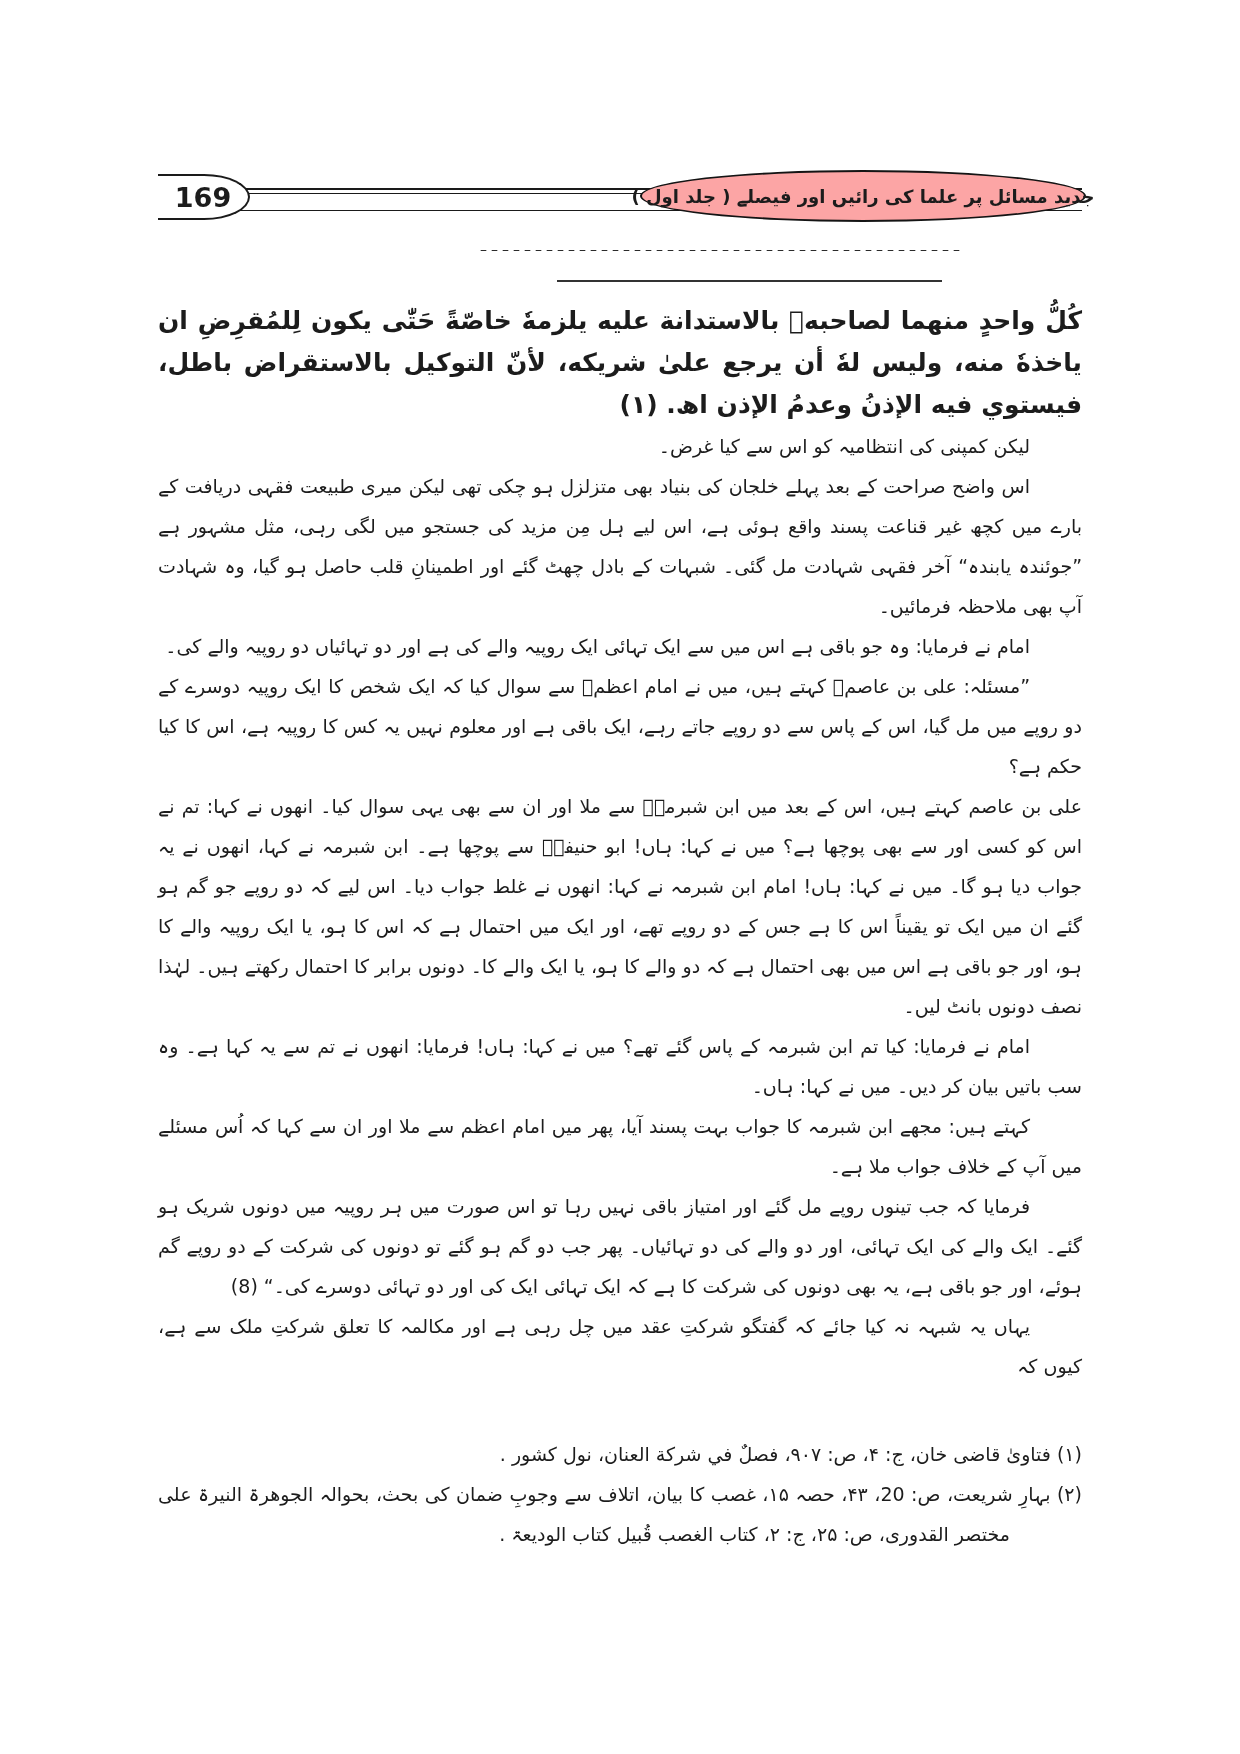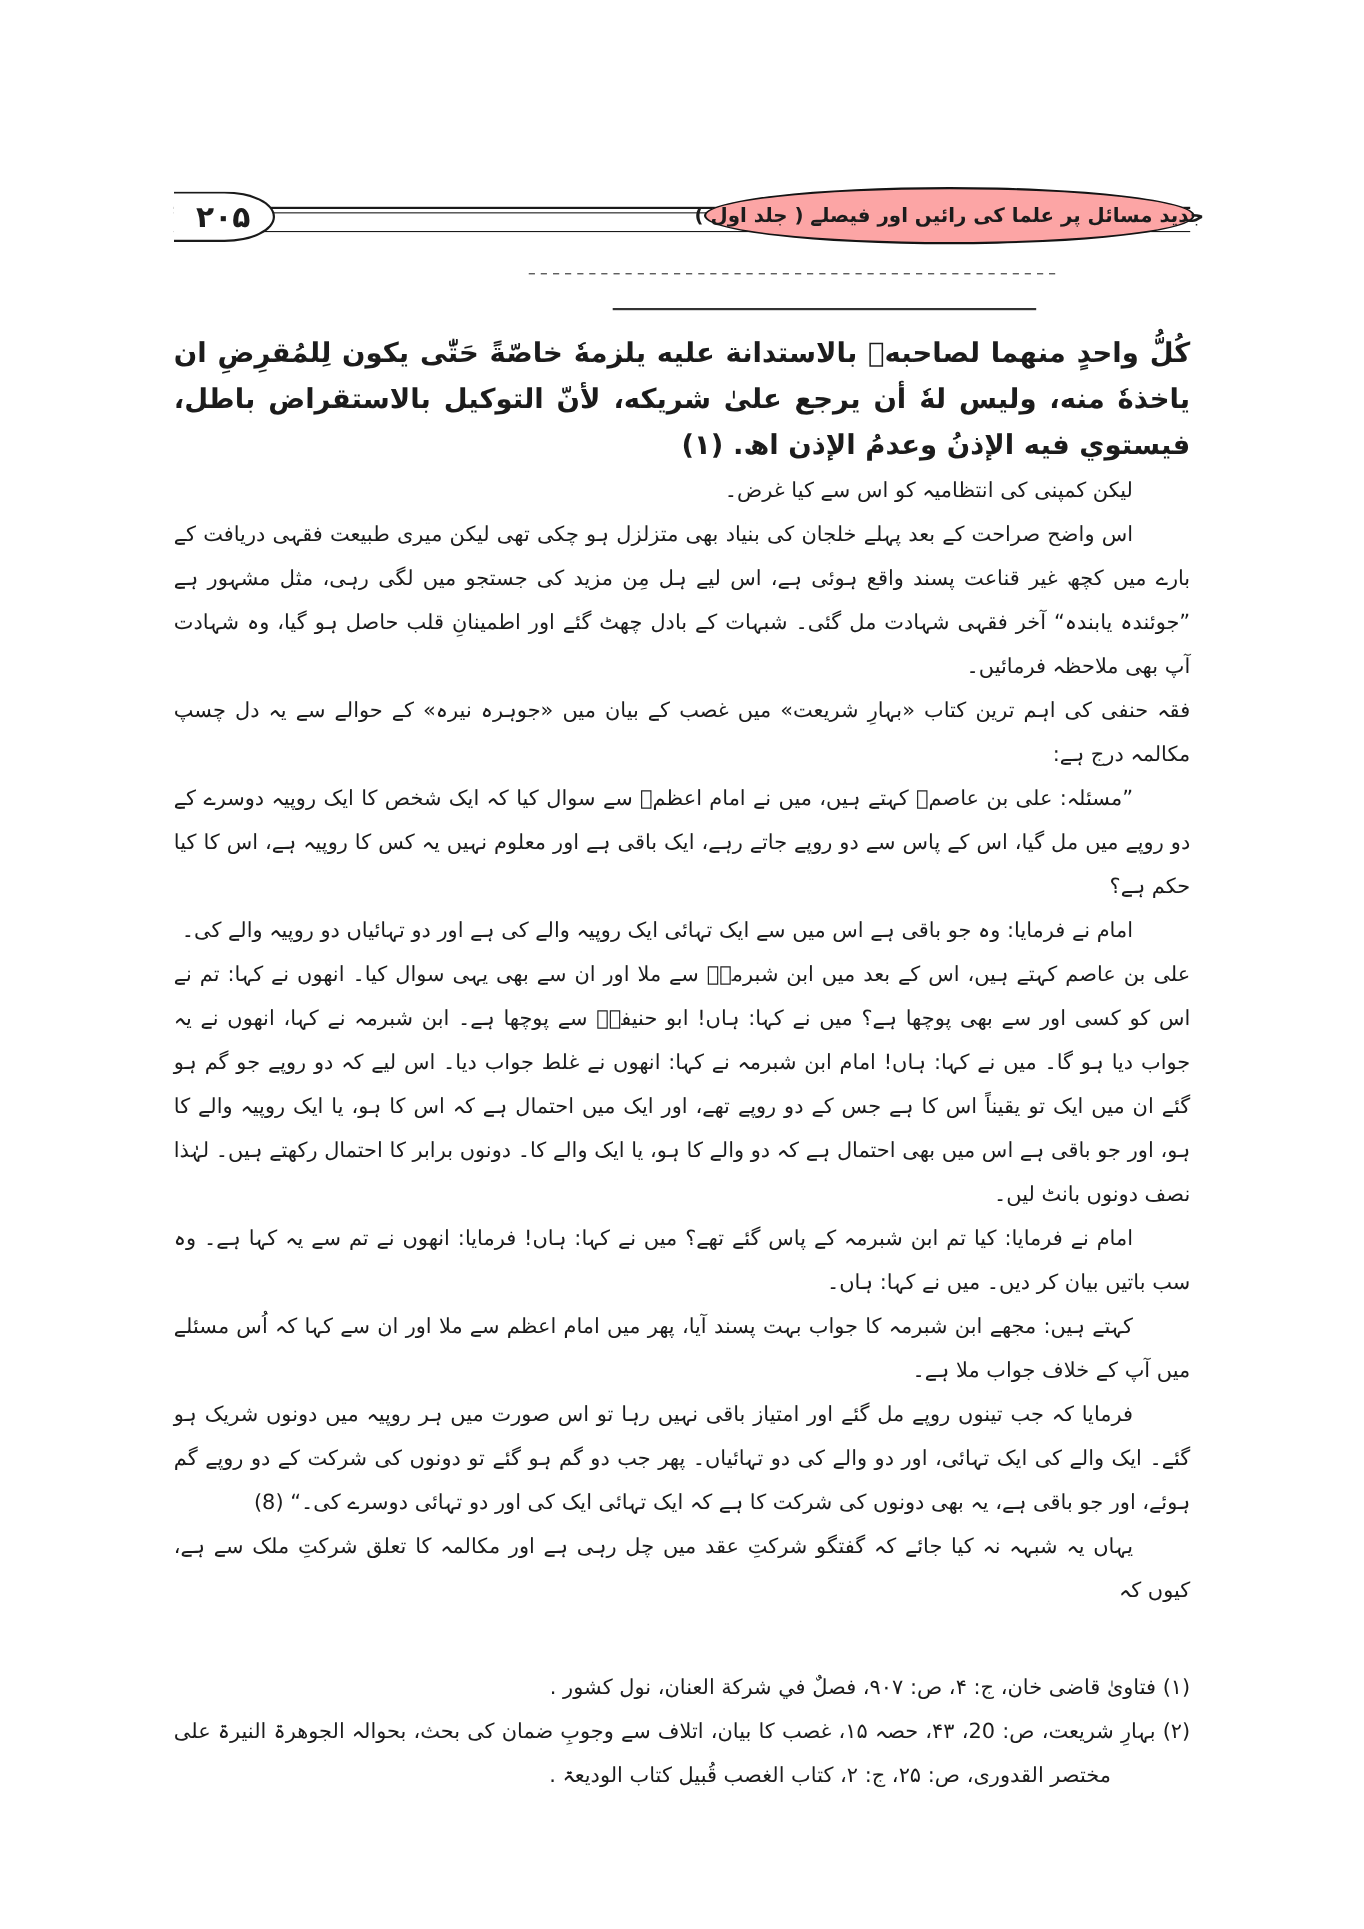--- a/index.html
+++ b/index.html
@@ -106,34 +106,33 @@
 </style>
 </head>
 <body>
 
 <div class="page">
   <div class="content">
 
     <header class="header">
       <div class="rule-a"></div>
       <div class="rule-b"></div>
-      <div class="pagenum">۲۰۵</div>
+      <div class="pagenum">169</div>
       <div class="title-oval">جدید مسائل پر علما کی رائیں اور فیصلے ( جلد اول )</div>
     </header>
 
     <div class="dashes">––––––––––––––––––––––––––––––––––––––––––––</div>
     <div class="short-rule"></div>
 
     <main class="body">
       <p class="arabic">كُلُّ واحدٍ منهما لصاحبهٖ بالاستدانة عليه يلزمهٗ خاصّةً حَتّٰى يكون لِلمُقرِضِ ان ياخذهٗ منه، وليس لهٗ أن يرجع علىٰ شريكه، لأنّ التوكيل بالاستقراض باطل، فيستوي فيه الإذنُ وعدمُ الإذن اھ. (۱)</p>
       <p class="indent">لیکن کمپنی کی انتظامیہ کو اس سے کیا غرض۔</p>
       <p class="indent">اس واضح صراحت کے بعد پہلے خلجان کی بنیاد بھی متزلزل ہو چکی تھی لیکن میری طبیعت فقہی دریافت کے بارے میں کچھ غیر قناعت پسند واقع ہوئی ہے، اس لیے ہل مِن مزید کی جستجو میں لگی رہی، مثل مشہور ہے ”جوئندہ یابندہ“ آخر فقہی شہادت مل گئی۔ شبہات کے بادل چھٹ گئے اور اطمینانِ قلب حاصل ہو گیا، وہ شہادت آپ بھی ملاحظہ فرمائیں۔</p>
-      <p>فقہ حنفی کی اہم ترین کتاب «بہارِ شریعت» میں غصب کے بیان میں «جوہرہ نیرہ» کے حوالے سے یہ دل چسپ مکالمہ درج ہے:</p>
+      <p class="indent">امام نے فرمایا: وہ جو باقی ہے اس میں سے ایک تہائی ایک روپیہ والے کی ہے اور دو تہائیاں دو روپیہ والے کی۔</p>
       <p class="indent">”مسئلہ: علی بن عاصمؒ کہتے ہیں، میں نے امام اعظمؓ سے سوال کیا کہ ایک شخص کا ایک روپیہ دوسرے کے دو روپے میں مل گیا، اس کے پاس سے دو روپے جاتے رہے، ایک باقی ہے اور معلوم نہیں یہ کس کا روپیہ ہے، اس کا کیا حکم ہے؟</p>
-      <p class="indent">امام نے فرمایا: وہ جو باقی ہے اس میں سے ایک تہائی ایک روپیہ والے کی ہے اور دو تہائیاں دو روپیہ والے کی۔</p>
       <p>علی بن عاصم کہتے ہیں، اس کے بعد میں ابن شبرمہؒ سے ملا اور ان سے بھی یہی سوال کیا۔ انھوں نے کہا: تم نے اس کو کسی اور سے بھی پوچھا ہے؟ میں نے کہا: ہاں! ابو حنیفہؓ سے پوچھا ہے۔ ابن شبرمہ نے کہا، انھوں نے یہ جواب دیا ہو گا۔ میں نے کہا: ہاں! امام ابن شبرمہ نے کہا: انھوں نے غلط جواب دیا۔ اس لیے کہ دو روپے جو گم ہو گئے ان میں ایک تو یقیناً اس کا ہے جس کے دو روپے تھے، اور ایک میں احتمال ہے کہ اس کا ہو، یا ایک روپیہ والے کا ہو، اور جو باقی ہے اس میں بھی احتمال ہے کہ دو والے کا ہو، یا ایک والے کا۔ دونوں برابر کا احتمال رکھتے ہیں۔ لہٰذا نصف دونوں بانٹ لیں۔</p>
       <p class="indent">امام نے فرمایا: کیا تم ابن شبرمہ کے پاس گئے تھے؟ میں نے کہا: ہاں! فرمایا: انھوں نے تم سے یہ کہا ہے۔ وہ سب باتیں بیان کر دیں۔ میں نے کہا: ہاں۔</p>
       <p class="indent">کہتے ہیں: مجھے ابن شبرمہ کا جواب بہت پسند آیا، پھر میں امام اعظم سے ملا اور ان سے کہا کہ اُس مسئلے میں آپ کے خلاف جواب ملا ہے۔</p>
       <p class="indent">فرمایا کہ جب تینوں روپے مل گئے اور امتیاز باقی نہیں رہا تو اس صورت میں ہر روپیہ میں دونوں شریک ہو گئے۔ ایک والے کی ایک تہائی، اور دو والے کی دو تہائیاں۔ پھر جب دو گم ہو گئے تو دونوں کی شرکت کے دو روپے گم ہوئے، اور جو باقی ہے، یہ بھی دونوں کی شرکت کا ہے کہ ایک تہائی ایک کی اور دو تہائی دوسرے کی۔“ (8)</p>
       <p class="indent">یہاں یہ شبہہ نہ کیا جائے کہ گفتگو شرکتِ عقد میں چل رہی ہے اور مکالمہ کا تعلق شرکتِ ملک سے ہے، کیوں کہ</p>
     </main>
 
     <footer class="footnotes">
       <p class="footnote">(۱) فتاویٰ قاضی خان، ج: ۴، ص: ۹۰۷، فصلٌ في شركة العنان، نول کشور .</p>
       <p class="footnote">(۲) بہارِ شریعت، ص: 20، ۴۳، حصہ ۱۵، غصب کا بیان، اتلاف سے وجوبِ ضمان کی بحث، بحوالہ الجوھرۃ النیرۃ علی مختصر القدوری، ص: ۲۵، ج: ۲، کتاب الغصب قُبیل کتاب الودیعۃ .</p>

